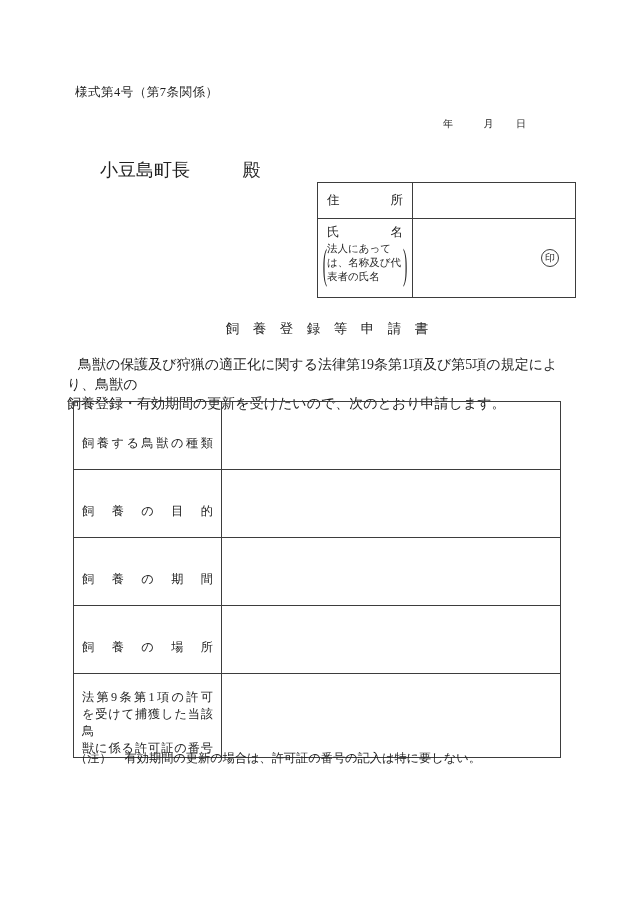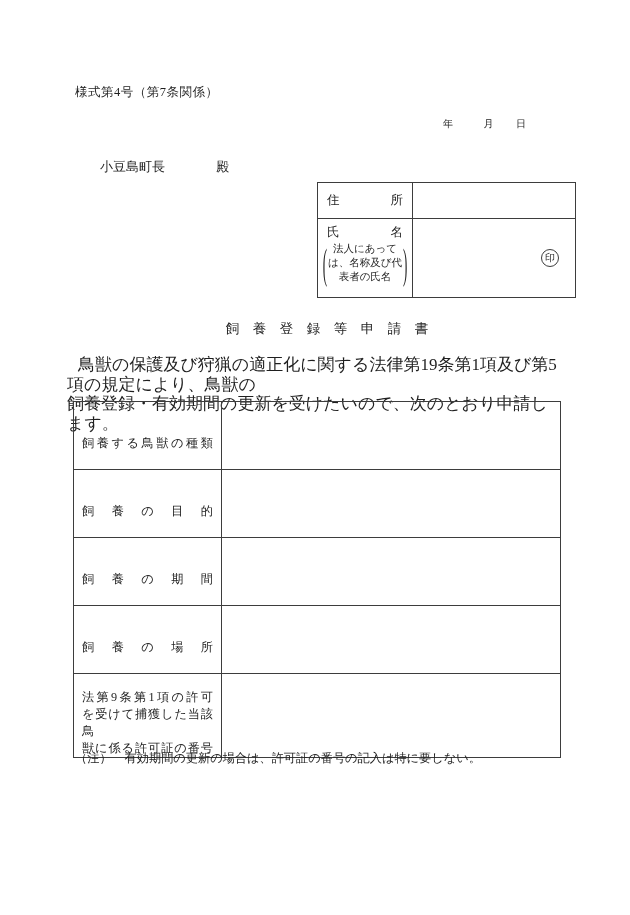--- a/index.html
+++ b/index.html
@@ -13,21 +13,21 @@
     overflow:hidden;
     padding-left:24px;
   }
   .abs{position:absolute;}
 
   
   .form-number{left:75px;top:84px;font-size:12.5px;letter-spacing:0.5px;}
   .date-line{left:443px;top:117px;font-size:10px;}
   .date-line .month{margin-left:28px;}
   .date-line .day{margin-left:20px;}
-  .addressee{left:100px;top:158px;font-size:13px;text-align:right;}
+  .addressee{left:100px;top:158px;font-size:18px;text-align:right;}
   .addressee .honorific{margin-left:48px;}
 
   
   table{border-collapse:collapse;table-layout:fixed;}
   td{border:1px solid #3d3d3d;vertical-align:middle;padding:0;}
   .applicant-table{left:317px;top:182px;}
   .applicant-table table{width:256px;}
   .applicant-table .label-col{width:94px;}
   .applicant-table .value-col{width:162px;}
   .row-address{height:36px;}
@@ -44,21 +44,20 @@
     margin-top:1px;
   }
   .paren{
     display:inline-block;
     font-size:13px;line-height:1;
     transform:scaleY(3.3);
     color:#2a2a2a;
   }
   .name-note-lines{
     font-size:10.5px;line-height:14px;
-    text-align:center;
     width:76px;
   }
   .seal-cell{position:relative;}
   .seal{
     position:absolute;right:16px;top:50%;
     transform:translateY(-50%);
     width:16px;height:16px;
     border:1px solid #3d3d3d;border-radius:50%;
     display:flex;align-items:center;justify-content:center;
     font-size:10px;line-height:1;
@@ -67,21 +66,21 @@
   
   .doc-title{
     left:50%;top:320px;
     transform:translateX(-50%);
     font-size:13.5px;
     letter-spacing:1.0em;text-indent:1.0em;
     white-space:nowrap;
   }
 
   
-  .body-text{left:67px;top:355px;width:492px;font-size:17px;line-height:19.5px;}
+  .body-text{left:67px;top:355px;width:492px;font-size:14px;line-height:19.5px;}
   .body-text .indent{text-indent:11px;}
 
   
   .main-table{left:73px;top:401px;}
   .main-table table{width:485px;}
   .main-table .label-col{width:147px;}
   .main-table .value-col{width:338px;}
   .main-table td{height:67px;}
   .mlabel{
     font-size:12.2px;line-height:17px;

